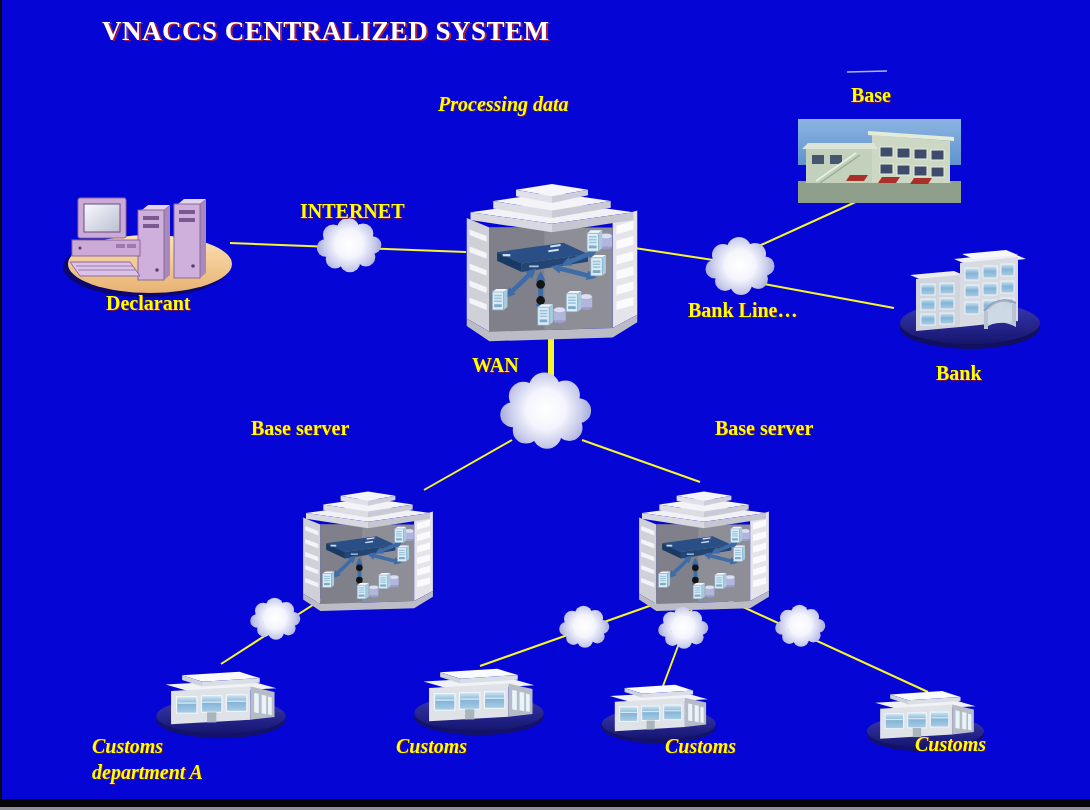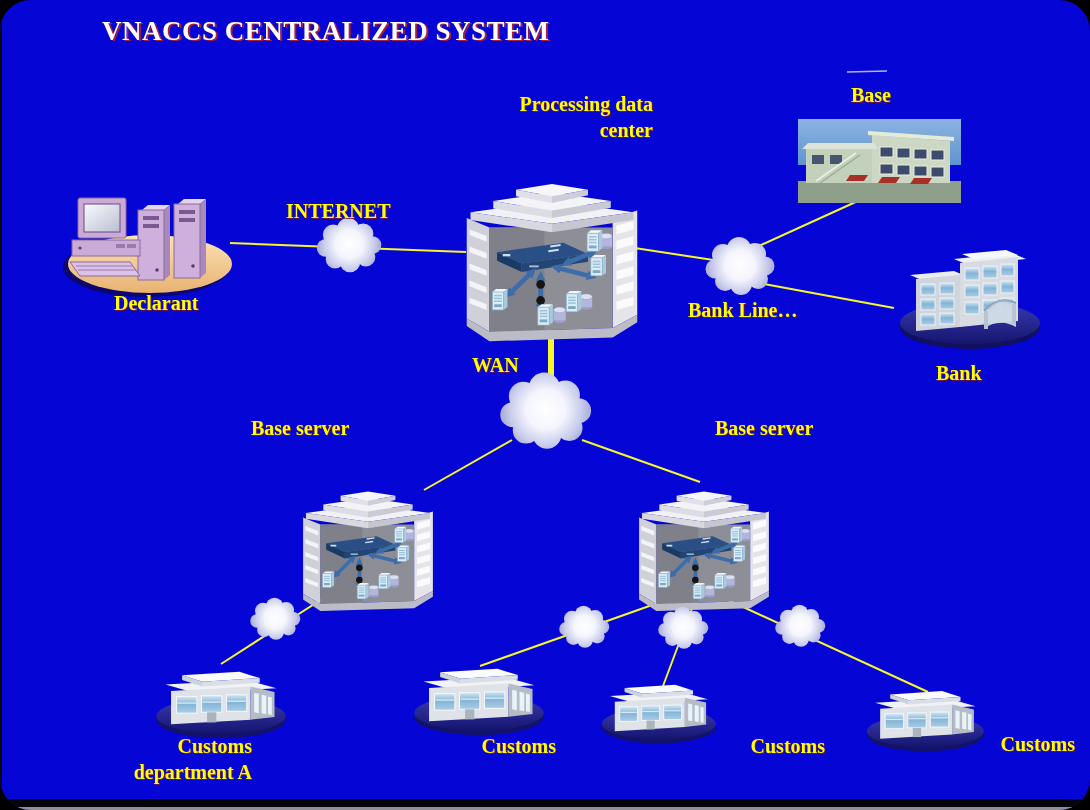--- a/index.html
+++ b/index.html
@@ -1,29 +1,28 @@
 <!DOCTYPE html>
 <html><head>
 <meta charset="utf-8">
 <style>
   html,body{margin:0;padding:0;background:#000;}
   #stage{
     position:relative; width:1090px; height:810px;
     background:#0505d6; overflow:hidden;
     font-family:"Liberation Serif","DejaVu Serif",serif;
-    border-radius:31px;
   }
   .abs{position:absolute;}
   .lbl{
     position:absolute; z-index:4; color:#ffff00;
     font:bold 20px "Liberation Serif","DejaVu Serif",serif;
     text-shadow:1px 1px 0 rgba(130,25,25,.85);
     white-space:nowrap;
   }
-  .lbl-center{ text-align:right; white-space:normal; line-height:26px;}
+  .lbl-center{ text-align:left; white-space:normal; line-height:26px;font-style:italic;}
   #title{
     position:absolute; left:102px; top:16px; z-index:4;
     color:#ffffff; font:bold 27px "Liberation Serif","DejaVu Serif",serif;
     letter-spacing:.5px; text-shadow:2px 1px 0 rgba(195,35,35,.85);
     white-space:nowrap;
   }
   #lines{ position:absolute; left:0; top:0; z-index:1; }
   .node{ z-index:2; }
   #left-border{ left:0; top:0; width:2px; height:810px; background:#0a0a12; z-index:5;}
   #bottom-bar{ left:0; top:799px; width:1090px; height:8px; background:#06060a; z-index:5;}
@@ -351,25 +350,24 @@
       <use href="#sym-office"></use>
     </svg>
   <svg class="abs node" style="left:857px;top:676px" width="135" height="77">
       <use href="#sym-office"></use>
     </svg>
 
   <div id="title">VNACCS CENTRALIZED SYSTEM</div>
 
   <div class="lbl lbl-center" style="left:438px;top:91px;width:215px">
     <div>Processing data</div>
-    <div>center</div>
-  </div>
-
-  <div class="lbl" style="left:286px;top:200px">INTERNET</div>
-  <div class="lbl" style="left:114px;top:292px">Declarant</div>
+  </div>
+
+  <div class="lbl" style="left:300px;top:200px">INTERNET</div>
+  <div class="lbl" style="left:106px;top:292px">Declarant</div>
   <div class="lbl" style="left:851px;top:84px">Base</div>
   <div class="lbl" style="left:688px;top:299px">Bank Line…</div>
   <div class="lbl" style="left:936px;top:362px">Bank</div>
   <div class="lbl" style="left:472px;top:354px">WAN</div>
   <div class="lbl" style="left:251px;top:417px">Base server</div>
   <div class="lbl" style="left:715px;top:417px">Base server</div>
 
   <div class="lbl lbl-center" style="left:92px;top:733px;width:160px">
     <div>Customs</div>
     <div>department A</div>

